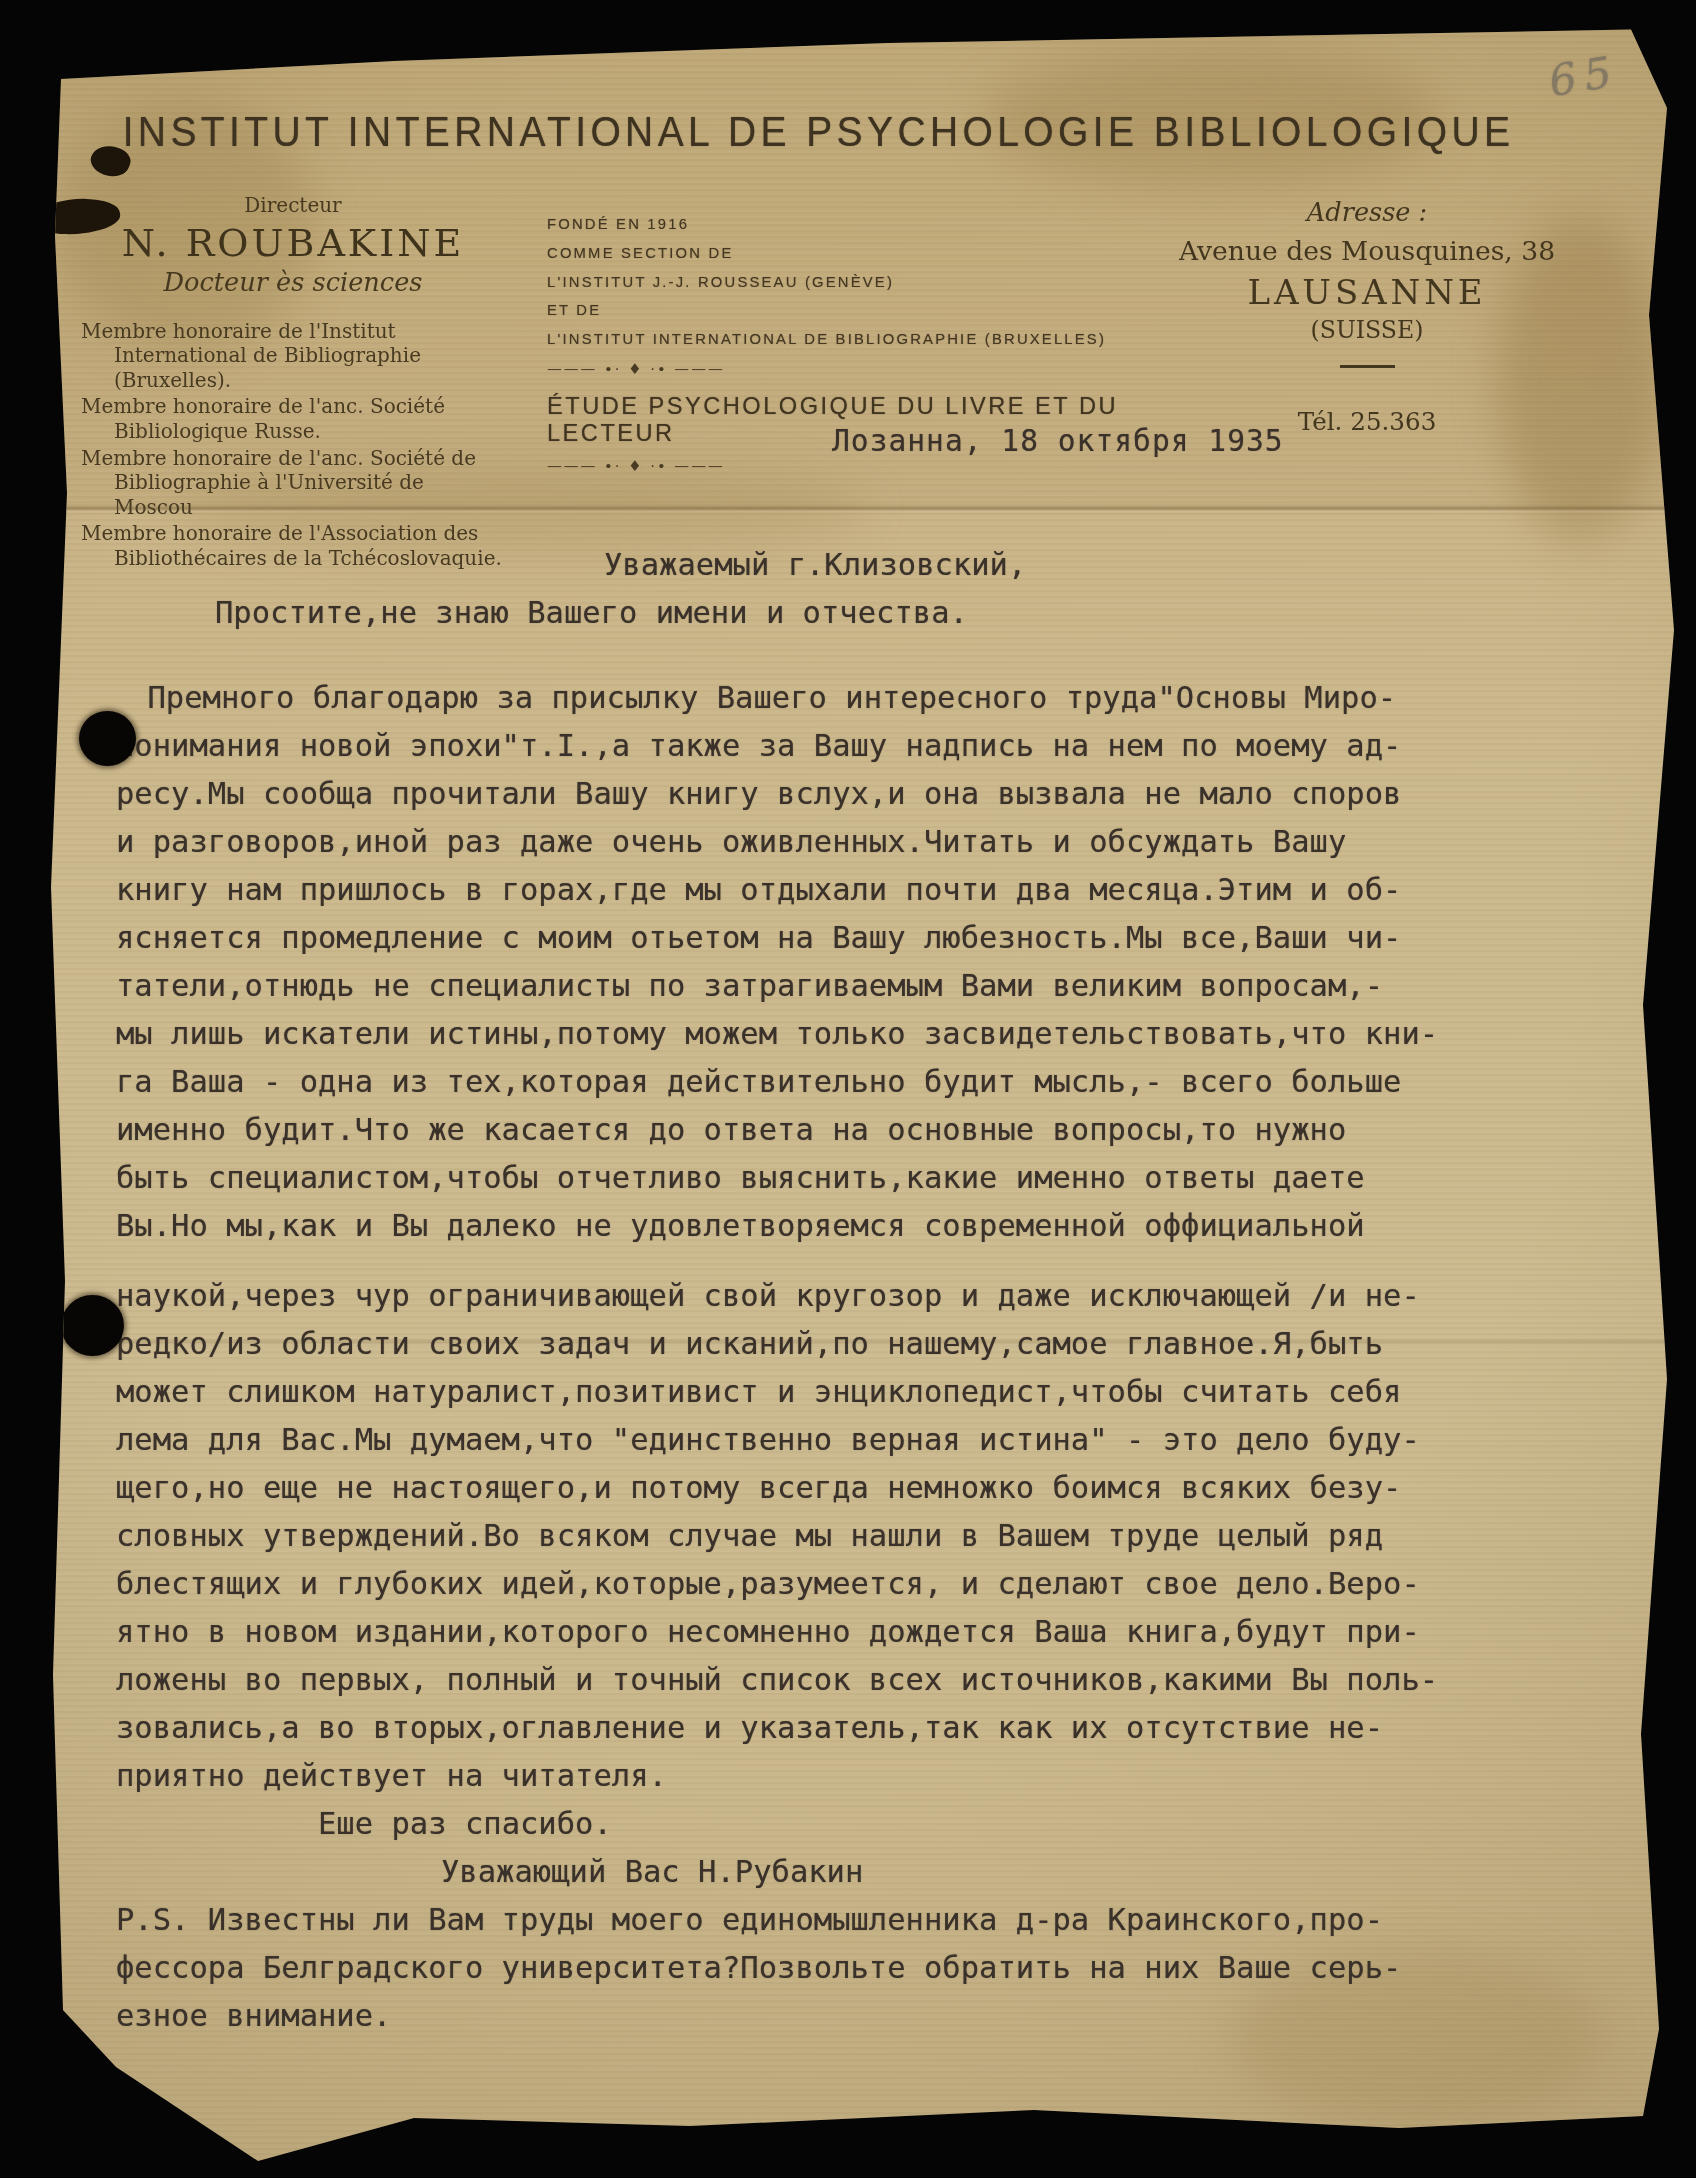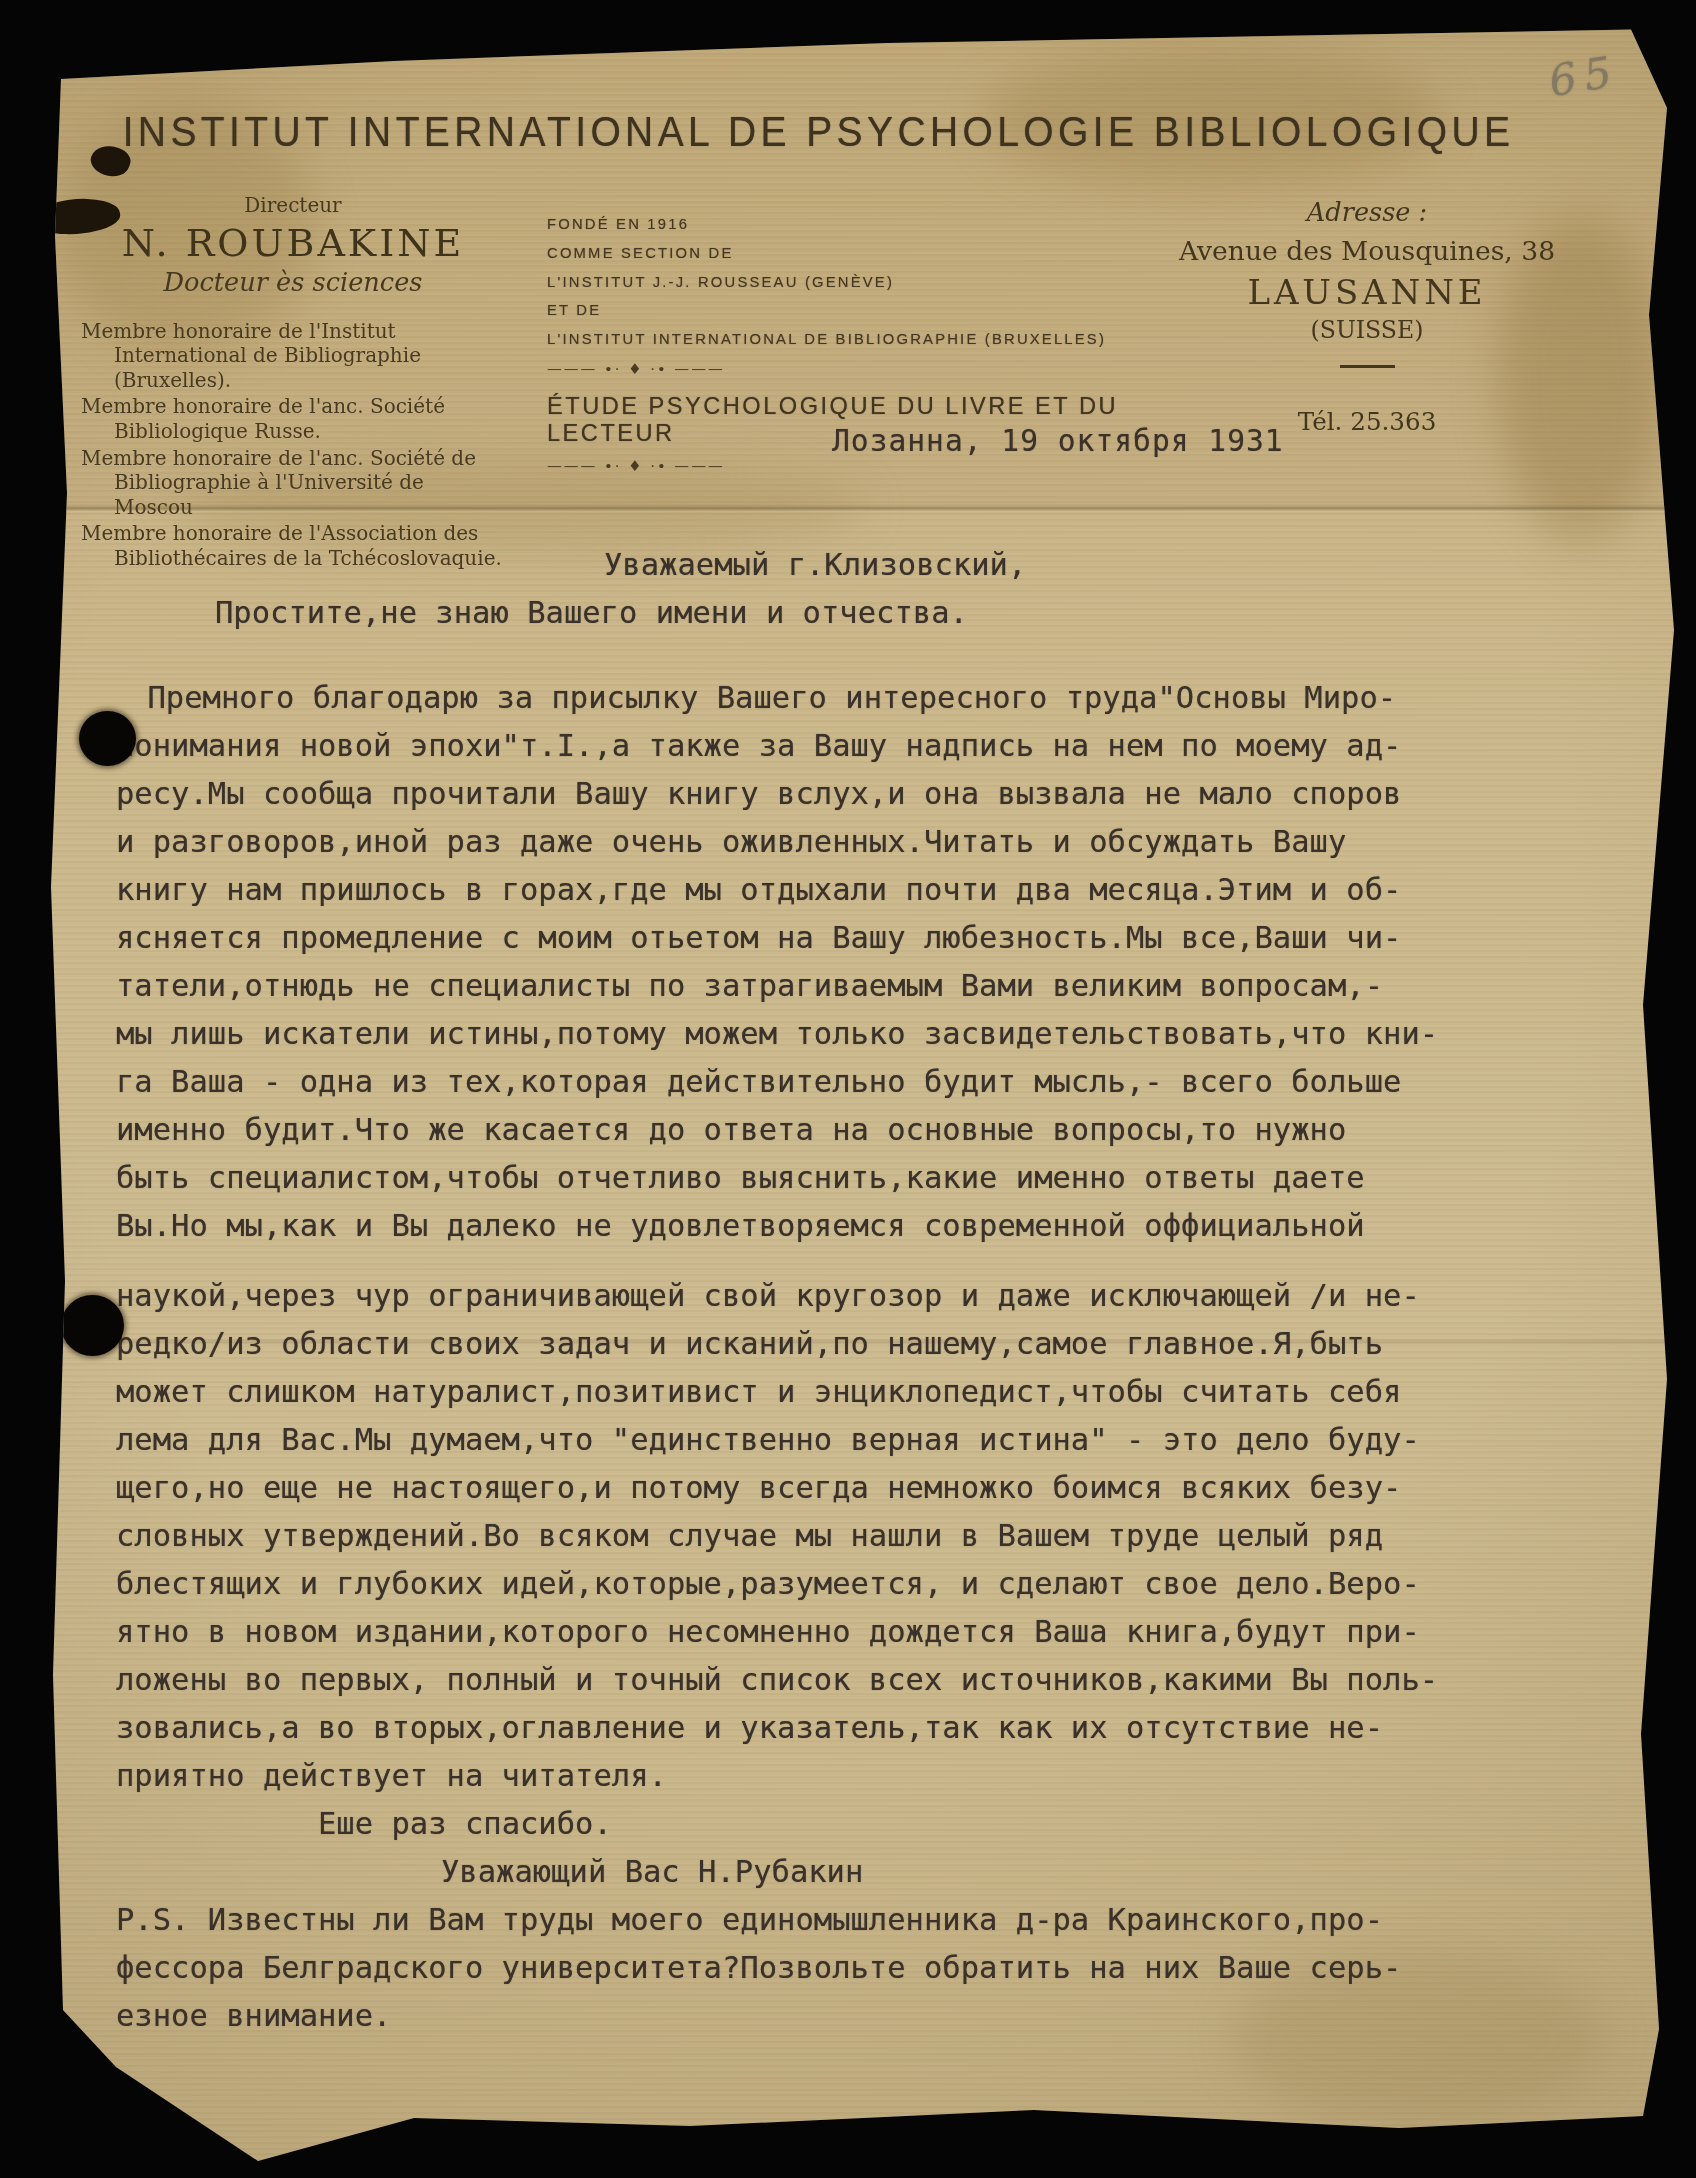--- a/index.html
+++ b/index.html
@@ -113,21 +113,21 @@
 
     <div class="col-right">
       <div class="addr-label">Adresse :</div>
       <div class="addr-street">Avenue des Mousquines, 38</div>
       <div class="addr-city">LAUSANNE</div>
       <div class="addr-country">(SUISSE)</div>
       <div class="addr-rule"></div>
       <div class="addr-phone">Tél. 25.363</div>
     </div>
 
-    <div class="dateline tw">Лозанна, 19 октября 1931</div>
+    <div class="dateline tw">Лозанна, 18 октября 1935</div>
 
     <div class="body-text tw">
         <div class="tw-line" style="padding-left: 488px;">Уважаемый г.Клизовский,</div>
         <div class="tw-line" style="padding-left: 99px;">Простите,не знаю Вашего имени и отчества.</div>
         <div class="tw-line" style="padding-left: 31.5px; margin-top: 37px;">Премного благодарю за присылку Вашего интересного труда"Основы Миро-</div>
         <div class="tw-line">понимания новой эпохи"т.I.,а также за Вашу надпись на нем по моему ад-</div>
         <div class="tw-line">ресу.Мы сообща прочитали Вашу книгу вслух,и она вызвала не мало споров</div>
         <div class="tw-line">и разговоров,иной раз даже очень оживленных.Читать и обсуждать Вашу</div>
         <div class="tw-line">книгу нам пришлось в горах,где мы отдыхали почти два месяца.Этим и об-</div>
         <div class="tw-line">ясняется промедление с моим отьетом на Вашу любезность.Мы все,Ваши чи-</div>

